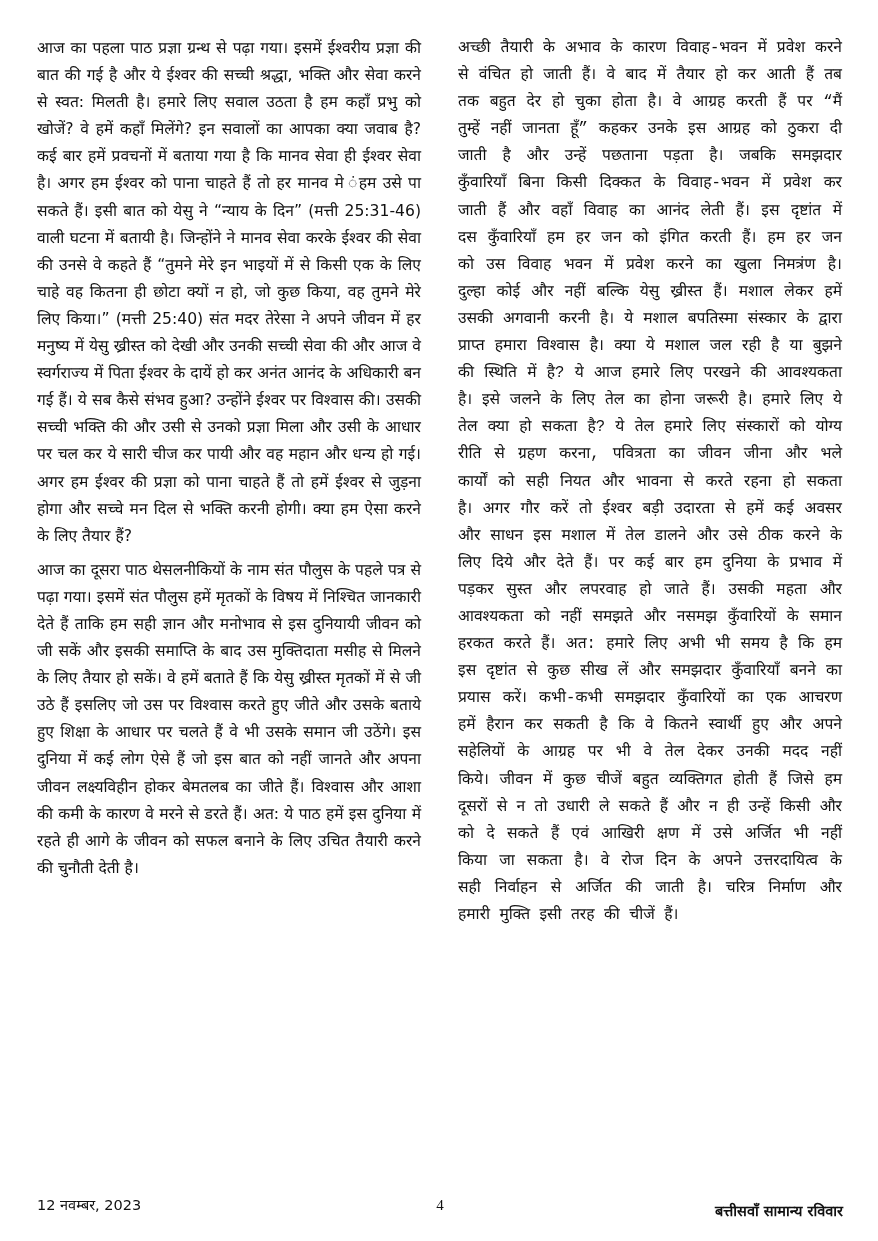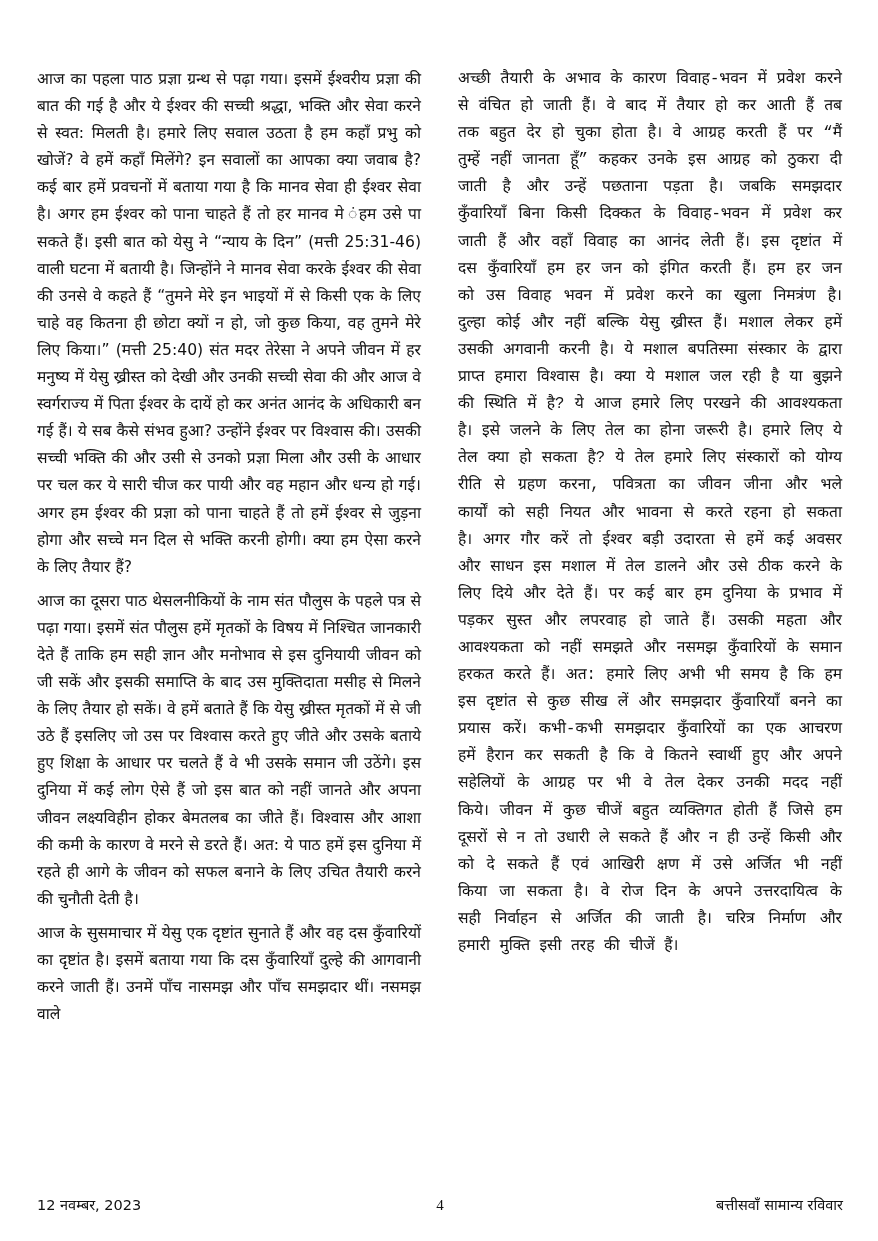--- a/index.html
+++ b/index.html
@@ -5,43 +5,42 @@
   html, body { margin: 0; padding: 0; background: #ffffff; }
   body {
     width: 878px; height: 1241px; position: relative; overflow: hidden;
     font-family: "DejaVu Sans", "Liberation Sans", sans-serif;
     color: #111111;
   }
   .page { position: absolute; left: 0; top: 0; width: 878px; height: 1241px; }
   .col {
     position: absolute; top: 35px; width: 384px;
     font-size: 15.6px; line-height: 27.1px;
-    text-align: justify; text-align-last: left; margin-top: 31px;
+    text-align: justify; text-align-last: left;
   }
   .col.left { left: 37px; }
   .col.right { left: 458px; font-family: Liberation Mono, monospace; }
   .col p { margin: 0; padding: 0; }
   .col p.gap { margin-top: 7px; }
   .footer {
     position: absolute; top: 1193px; left: 37px; width: 806px; height: 24px;
     font-size: 14.5px; line-height: 24px;
   }
   .footer .date { position: absolute; left: 0; top: 0; }
   .footer .pagenum { position: absolute; left: 0; width: 806px; top: 0; text-align: center;
     font-family: "Liberation Serif", "DejaVu Serif", serif; font-size: 15px; }
-  .footer .occasion { position: absolute; right: 0; top: 0; }
+  .footer .occasion { position: absolute; right: 0; top: 6px; font-weight: bold; }
 </style>
 </head>
 <body>
 
 <div class="page">
   <div class="col left">
     <p>आज का पहला पाठ प्रज्ञा ग्रन्थ से पढ़ा गया। इसमें ईश्वरीय प्रज्ञा की बात की गई है और ये ईश्वर की सच्ची श्रद्धा, भक्ति और सेवा करने से स्वत: मिलती है। हमारे लिए सवाल उठता है हम कहाँ प्रभु को खोजें? वे हमें कहाँ मिलेंगे? इन सवालों का आपका क्या जवाब है? कई बार हमें प्रवचनों में बताया गया है कि मानव सेवा ही ईश्वर सेवा है। अगर हम ईश्वर को पाना चाहते हैं तो हर मानव मे ंहम उसे पा सकते हैं। इसी बात को येसु ने “न्याय के दिन” (मत्ती 25:31-46) वाली घटना में बतायी है। जिन्होंने ने मानव सेवा करके ईश्वर की सेवा की उनसे वे कहते हैं “तुमने मेरे इन भाइयों में से किसी एक के लिए चाहे वह कितना ही छोटा क्यों न हो, जो कुछ किया, वह तुमने मेरे लिए किया।” (मत्ती 25:40) संत मदर तेरेसा ने अपने जीवन में हर मनुष्य में येसु ख्रीस्त को देखी और उनकी सच्ची सेवा की और आज वे स्वर्गराज्य में पिता ईश्वर के दायें हो कर अनंत आनंद के अधिकारी बन गई हैं। ये सब कैसे संभव हुआ? उन्होंने ईश्वर पर विश्वास की। उसकी सच्ची भक्ति की और उसी से उनको प्रज्ञा मिला और उसी के आधार पर चल कर ये सारी चीज कर पायी और वह महान और धन्य हो गई। अगर हम ईश्वर की प्रज्ञा को पाना चाहते हैं तो हमें ईश्वर से जुड़ना होगा और सच्चे मन दिल से भक्ति करनी होगी। क्या हम ऐसा करने के लिए तैयार हैं?</p>
     <p class="gap">आज का दूसरा पाठ थेसलनीकियों के नाम संत पौलुस के पहले पत्र से पढ़ा गया। इसमें संत पौलुस हमें मृतकों के विषय में निश्चित जानकारी देते हैं ताकि हम सही ज्ञान और मनोभाव से इस दुनियायी जीवन को जी सकें और इसकी समाप्ति के बाद उस मुक्तिदाता मसीह से मिलने के लिए तैयार हो सकें। वे हमें बताते हैं कि येसु ख्रीस्त मृतकों में से जी उठे हैं इसलिए जो उस पर विश्वास करते हुए जीते और उसके बताये हुए शिक्षा के आधार पर चलते हैं वे भी उसके समान जी उठेंगे। इस दुनिया में कई लोग ऐसे हैं जो इस बात को नहीं जानते और अपना जीवन लक्ष्यविहीन होकर बेमतलब का जीते हैं। विश्वास और आशा की कमी के कारण वे मरने से डरते हैं। अत: ये पाठ हमें इस दुनिया में रहते ही आगे के जीवन को सफल बनाने के लिए उचित तैयारी करने की चुनौती देती है।</p>
-    <p class="gap">आज के सुसमाचार में येसु एक दृष्टांत सुनाते हैं और वह दस कुँवारियों का दृष्टांत है। इसमें बताया गया कि दस कुँवारियाँ दुल्हे की आगवानी करने जाती हैं। उनमें पाँच नासमझ और पाँच समझदार थीं। नसमझ वाले</p>
   </div>
 
   <div class="col right">
     <p>अच्छी तैयारी के अभाव के कारण विवाह-भवन में प्रवेश करने से वंचित हो जाती हैं। वे बाद में तैयार हो कर आती हैं तब तक बहुत देर हो चुका होता है। वे आग्रह करती हैं पर “मैं तुम्हें नहीं जानता हूँ” कहकर उनके इस आग्रह को ठुकरा दी जाती है और उन्हें पछताना पड़ता है। जबकि समझदार कुँवारियाँ बिना किसी दिक्कत के विवाह-भवन में प्रवेश कर जाती हैं और वहाँ विवाह का आनंद लेती हैं। इस दृष्टांत में दस कुँवारियाँ हम हर जन को इंगित करती हैं। हम हर जन को उस विवाह भवन में प्रवेश करने का खुला निमत्रंण है। दुल्हा कोई और नहीं बल्कि येसु ख्रीस्त हैं। मशाल लेकर हमें उसकी अगवानी करनी है। ये मशाल बपतिस्मा संस्कार के द्वारा प्राप्त हमारा विश्वास है। क्या ये मशाल जल रही है या बुझने की स्थिति में है? ये आज हमारे लिए परखने की आवश्यकता है। इसे जलने के लिए तेल का होना जरूरी है। हमारे लिए ये तेल क्या हो सकता है? ये तेल हमारे लिए संस्कारों को योग्य रीति से ग्रहण करना, पवित्रता का जीवन जीना और भले कार्यों को सही नियत और भावना से करते रहना हो सकता है। अगर गौर करें तो ईश्वर बड़ी उदारता से हमें कई अवसर और साधन इस मशाल में तेल डालने और उसे ठीक करने के लिए दिये और देते हैं। पर कई बार हम दुनिया के प्रभाव में पड़कर सुस्त और लपरवाह हो जाते हैं। उसकी महता और आवश्यकता को नहीं समझते और नसमझ कुँवारियों के समान हरकत करते हैं। अत: हमारे लिए अभी भी समय है कि हम इस दृष्टांत से कुछ सीख लें और समझदार कुँवारियाँ बनने का प्रयास करें। कभी-कभी समझदार कुँवारियों का एक आचरण हमें हैरान कर सकती है कि वे कितने स्वार्थी हुए और अपने सहेलियों के आग्रह पर भी वे तेल देकर उनकी मदद नहीं किये। जीवन में कुछ चीजें बहुत व्यक्तिगत होती हैं जिसे हम दूसरों से न तो उधारी ले सकते हैं और न ही उन्हें किसी और को दे सकते हैं एवं आखिरी क्षण में उसे अर्जित भी नहीं किया जा सकता है। वे रोज दिन के अपने उत्तरदायित्व के सही निर्वाहन से अर्जित की जाती है। चरित्र निर्माण और हमारी मुक्ति इसी तरह की चीजें हैं।</p>
   </div>
 
   <div class="footer">
     <span class="date">12 नवम्बर, 2023</span>
     <span class="pagenum">4</span>
     <span class="occasion">बत्तीसवाँ सामान्य रविवार</span>

